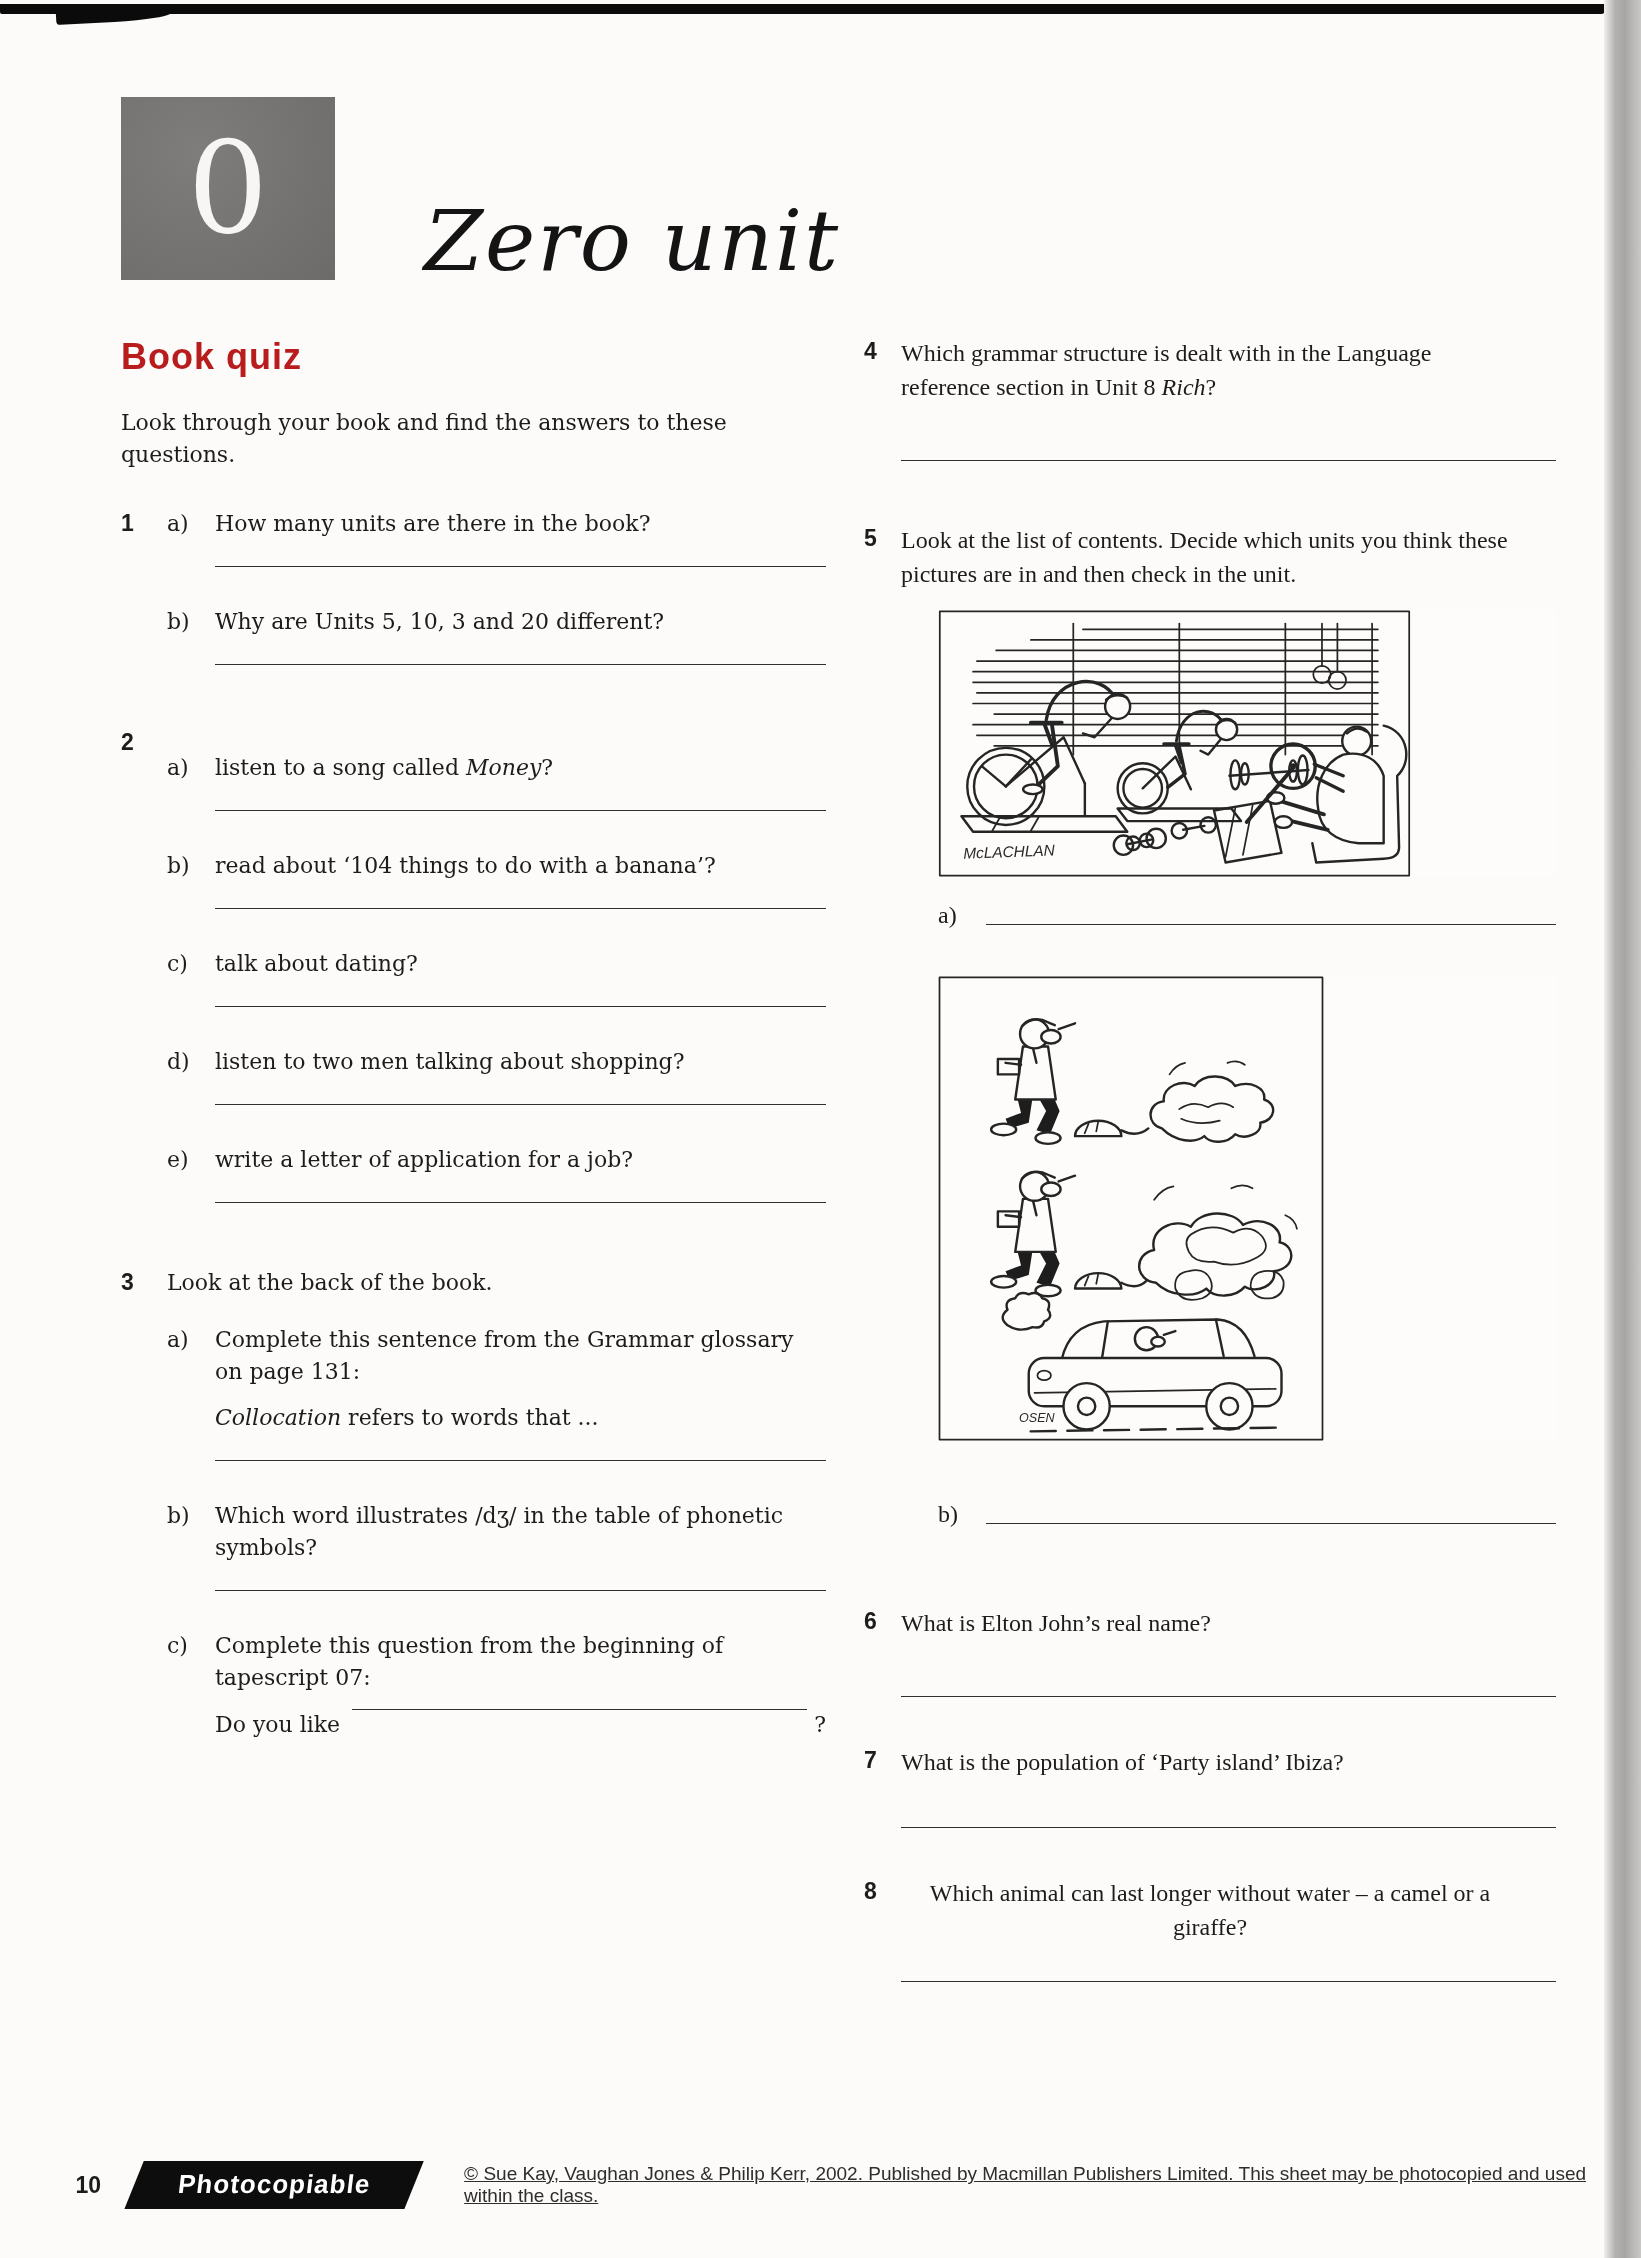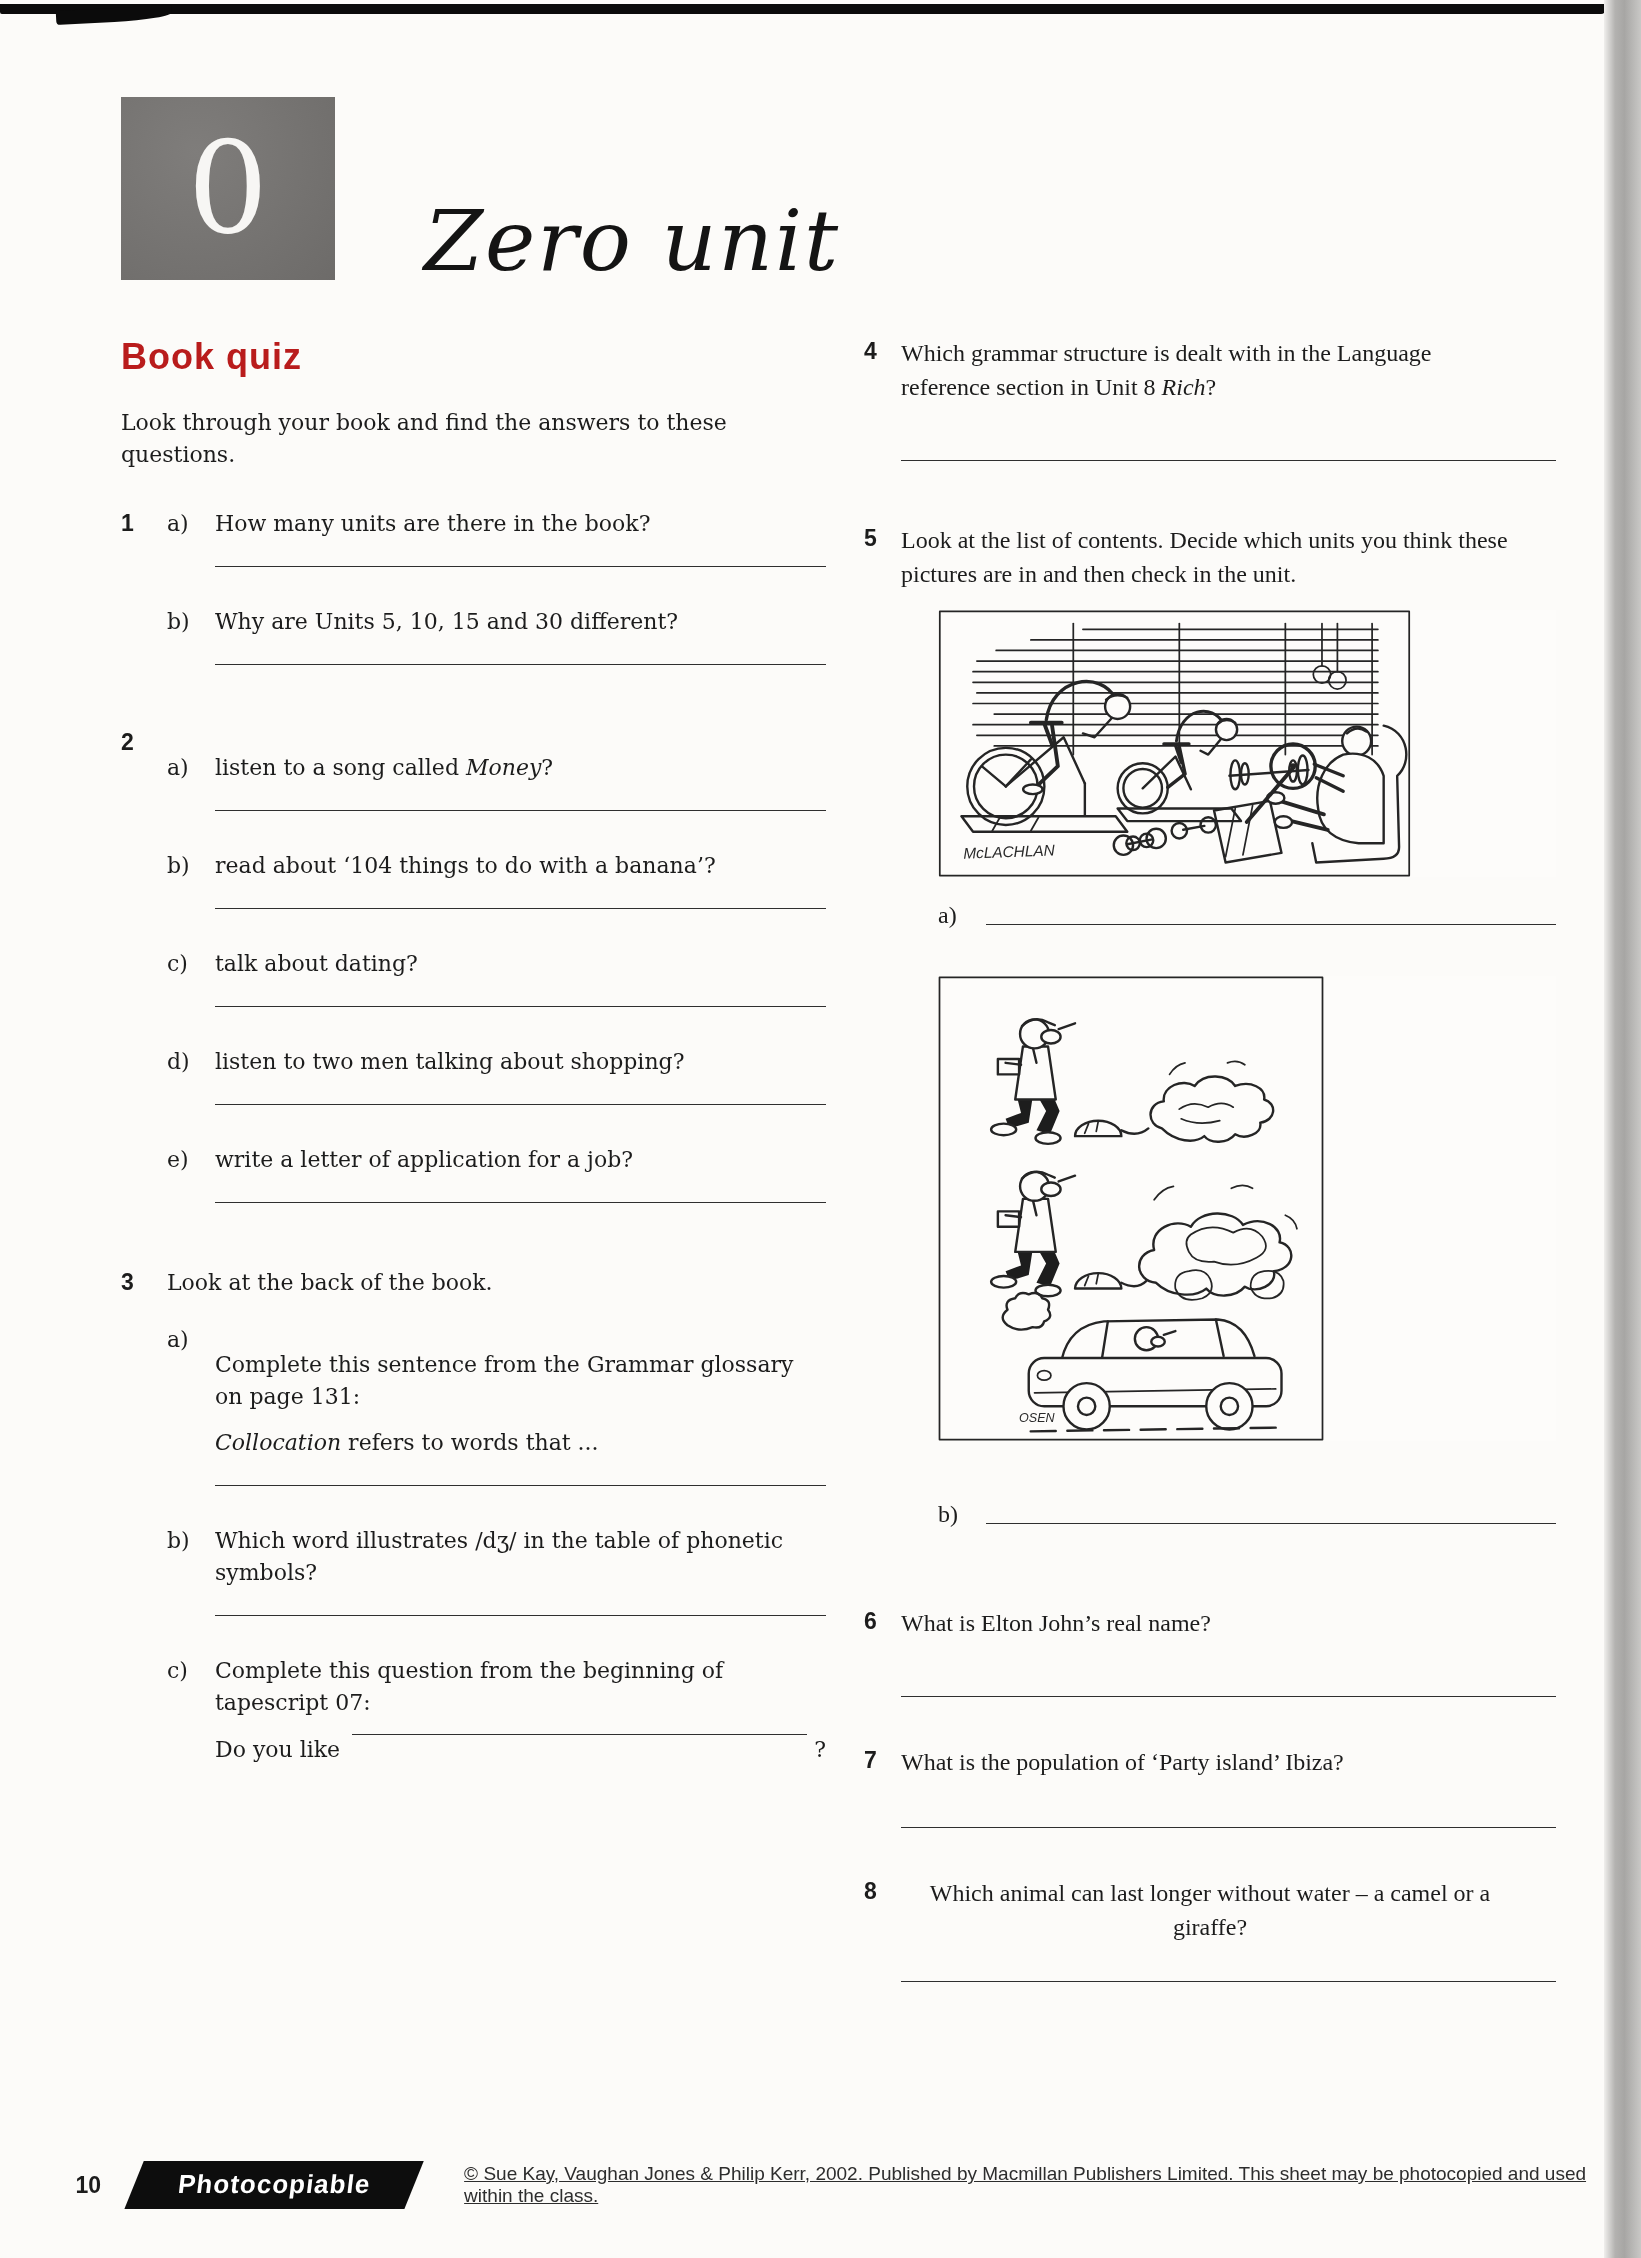--- a/index.html
+++ b/index.html
@@ -51,21 +51,21 @@
 
   .ans-line { height:0; border-bottom:1.9px solid #2f2f2f; margin:26px 0 0 48px; }
   .col-right .ans-line { margin-left:0; }
   .lead-in { margin:13.5px 0 0 48px; }
   .prompt-row { display:flex; align-items:flex-start; margin:15.4px 0 0 48px; }
   .prompt-row .ans-line { flex:1; margin:0 7.7px 6.8px 11.6px; }
 
   #q1 { margin-top:37px; }
   #q2 { margin-top:62px; }
   #q3 { margin-top:64px; }
-  #q3 .part-a-text { max-width:599px;margin-top:25px; }
+  #q3 .part-a-text { max-width:599px; }
   #q3 .part-b-text { max-width:579px; }
   #q3 .part-c-text { max-width:541px; }
 
   #q4 .q-text { max-width:579px; }
   #q4 .ans-line { margin-top:56px; }
   #q5 { margin-top:62px; }
   #q5 .lead { max-width:618px; }
   .cartoon { margin:19.3px 0 0 37px; background:#fdfcfa; }
   .cartoon svg { display:block; }
   #cartoon2 { margin-top:44px; }
@@ -117,21 +117,21 @@
   <div class="q" id="q1">
     <span class="q-num">1</span>
     <div class="q-body">
       <div class="part" style="margin-top:0">
         <span class="part-label">a)</span>
         <div class="part-text">How many units are there in the book?</div>
       </div>
       <div class="ans-line"></div>
       <div class="part">
         <span class="part-label">b)</span>
-        <div class="part-text">Why are Units 5, 10, 15 and 30 different?</div>
+        <div class="part-text">Why are Units 5, 10, 3 and 20 different?</div>
       </div>
       <div class="ans-line"></div>
     </div>
   </div>
 
   <div class="q" id="q2">
     <span class="q-num">2</span>
     <div class="q-body">
       <div class="part first">
         <span class="part-label">a)</span>

